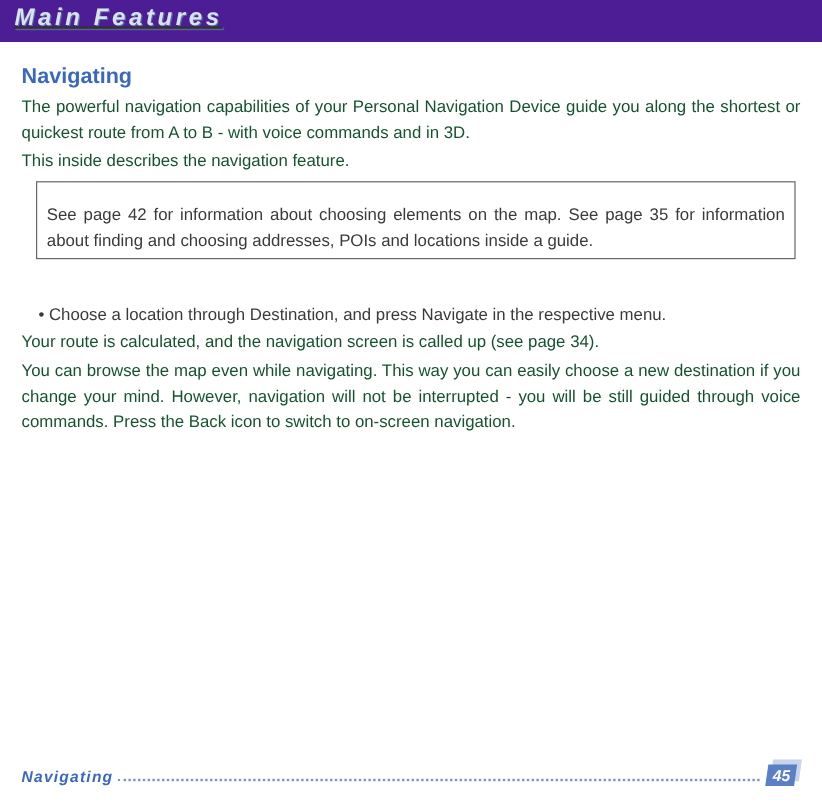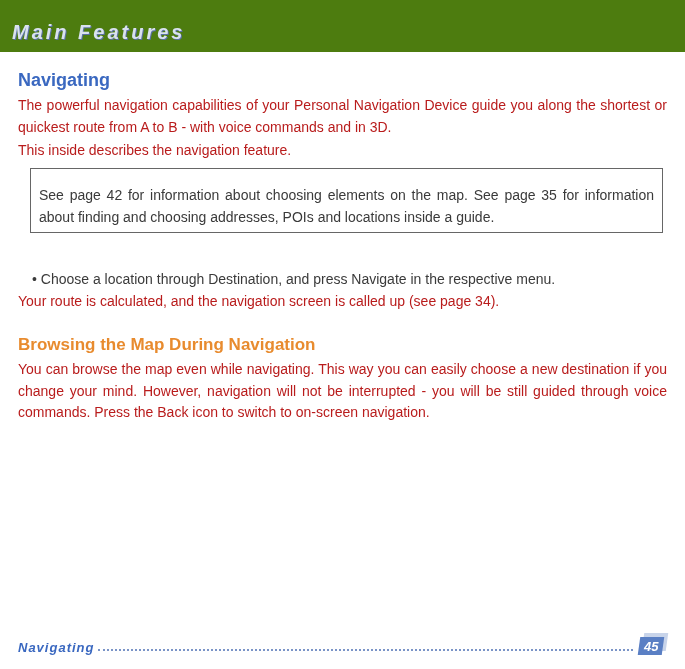--- a/index.html
+++ b/index.html
@@ -6,22 +6,23 @@
   body {
     width: 685px;
     height: 669px;
     background: #ffffff;
     font-family: Arial, Helvetica, sans-serif;
     color: #333333;
     position: relative;
     overflow: hidden;
   }
   .header-bar {
-    background: #4d7c0f;
-    padding: 21px 12px 8px 12px;
+    background: #4c1d95;
+    padding: 4px 12px 8px 12px;
+    text-decoration: underline;
   }
   .header-title {
     font-family: "Arial Black", Arial, sans-serif;
     font-weight: 900;
     font-style: italic;
     font-size: 20px;
     color: #d9e2ef;
     letter-spacing: 3px;
     text-shadow: 1px 1px 0 #5a70a0;
   }
@@ -30,21 +31,21 @@
   }
   .sec-title-blue {
     color: #3a68c0;
     font-size: 18px;
     font-weight: bold;
     margin-bottom: 4px;
   }
   .body-text {
     font-size: 14px;
     line-height: 1.55;
-    color: #b91c1c;
+    color: #14532d;
     text-align: justify;
     font-stretch: condensed;
   }
   .body-text + .body-text { margin-top: 2px; }
   .note-box {
     border: 1px solid #666666;
     margin: 6px 4px 6px 12px;
     padding: 16px 8px 4px 8px;
     font-size: 14px;
     line-height: 1.55;
@@ -131,21 +132,20 @@
 
   <div class="sec-title-blue">Navigating</div>
   <div class="body-text">The powerful navigation capabilities of your Personal Navigation Device guide you along the shortest or quickest route from A to B - with voice commands and in 3D.</div>
   <div class="body-text">This inside describes the navigation feature.</div>
 
   <div class="note-box">See page 42 for information about choosing elements on the map. See page 35 for information about finding and choosing addresses, POIs and locations inside a guide.</div>
 
   <div class="bullet-line">• Choose a location through Destination, and press Navigate in the respective menu.</div>
   <div class="body-text">Your route is calculated, and the navigation screen is called up (see page 34).</div>
 
-  <div class="sec-title-orange">Browsing the Map During Navigation</div>
   <div class="body-text">You can browse the map even while navigating. This way you can easily choose a new destination if you change your mind. However, navigation will not be interrupted - you will be still guided through voice commands. Press the Back icon to switch to on-screen navigation.</div>
 
 </div>
 
 <div class="footer">
   <div class="footer-label">Navigating</div>
   <div class="footer-dots"></div>
   <div class="page-badge">
     <div class="back"></div>
     <div class="front">

